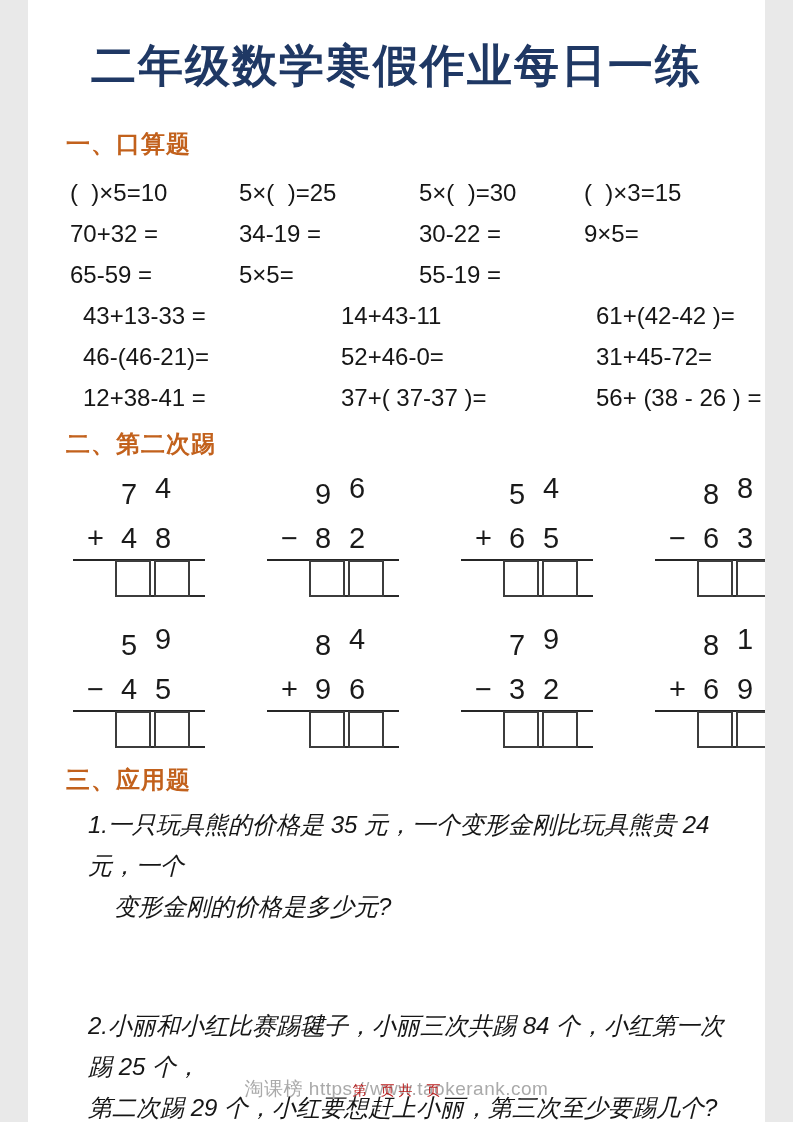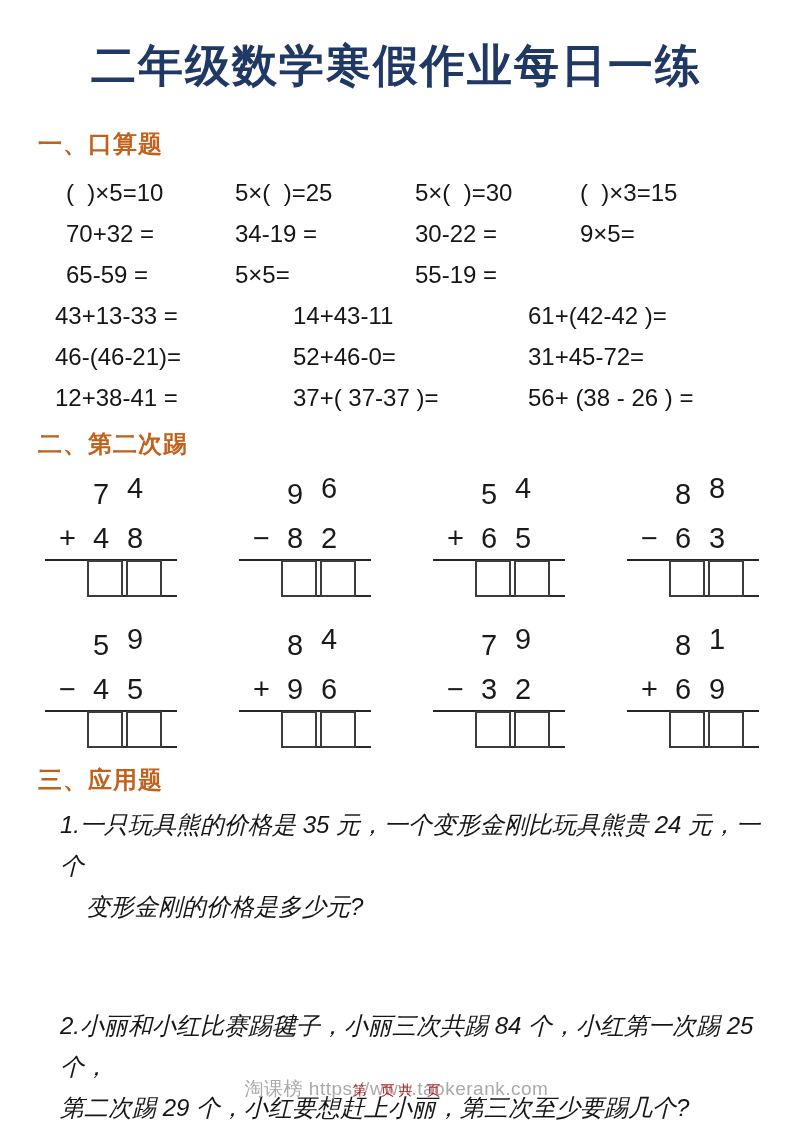--- a/index.html
+++ b/index.html
@@ -1,18 +1,18 @@
 <!DOCTYPE html>
 <html><head>
 <meta charset="utf-8">
 <style>
   * { margin:0; padding:0; box-sizing:border-box; }
   html,body { background:#e9e9e9; }
   .page {
-    width:793px; height:1122px; margin:0 auto; background:#ffffff;
+    width:737px; height:1122px; margin:0 auto; background:#ffffff;
     position:relative; overflow:hidden;
     font-family:"Liberation Sans","DejaVu Sans",sans-serif;
     color:#1c1c1c;
   }
   .title {
     padding-top:36px; text-align:center;
     font-size:45px; font-weight:700; letter-spacing:2px;
     color:#1f3864;
   }
   .sec-heading {
@@ -22,22 +22,22 @@
   .sec-heading.oral { margin-top:32px; }
   .sec-heading.vertical { margin-top:10px; }
   .sec-heading.word { margin-top:16px; }
 
   
   .oral-block { margin-top:12px; }
   .orow {
     display:grid; height:41px; align-items:center;
     font-size:24px; white-space:pre; color:#161616;
   }
-  .orow.cols4 { grid-template-columns:169px 180px 165px auto; margin-left:66px; }
-  .orow.cols3 { grid-template-columns:238px 235px auto; margin-left:55px; }
+  .orow.cols4 { grid-template-columns:169px 180px 165px auto; margin-left:42px; }
+  .orow.cols3 { grid-template-columns:238px 235px auto; margin-left:55px;gap:20px; }
 
   
   .vrow { display:flex; margin-left:45px; gap:62px; }
   .vrow.first { margin-top:18px; }
   .vrow.second { margin-top:32px; }
   .vp { width:132px; font-size:29px; color:#1a1a1a; }
   .vp-top { display:flex; gap:18px; padding-left:48px; height:36px; }
   .vp-top span { width:16px; text-align:center; }
   .vp-top span.raised { position:relative; top:-6px; }
   .vp-row2 { display:flex; gap:18px; padding-left:14px; height:36px; margin-top:6px; align-items:center; }

